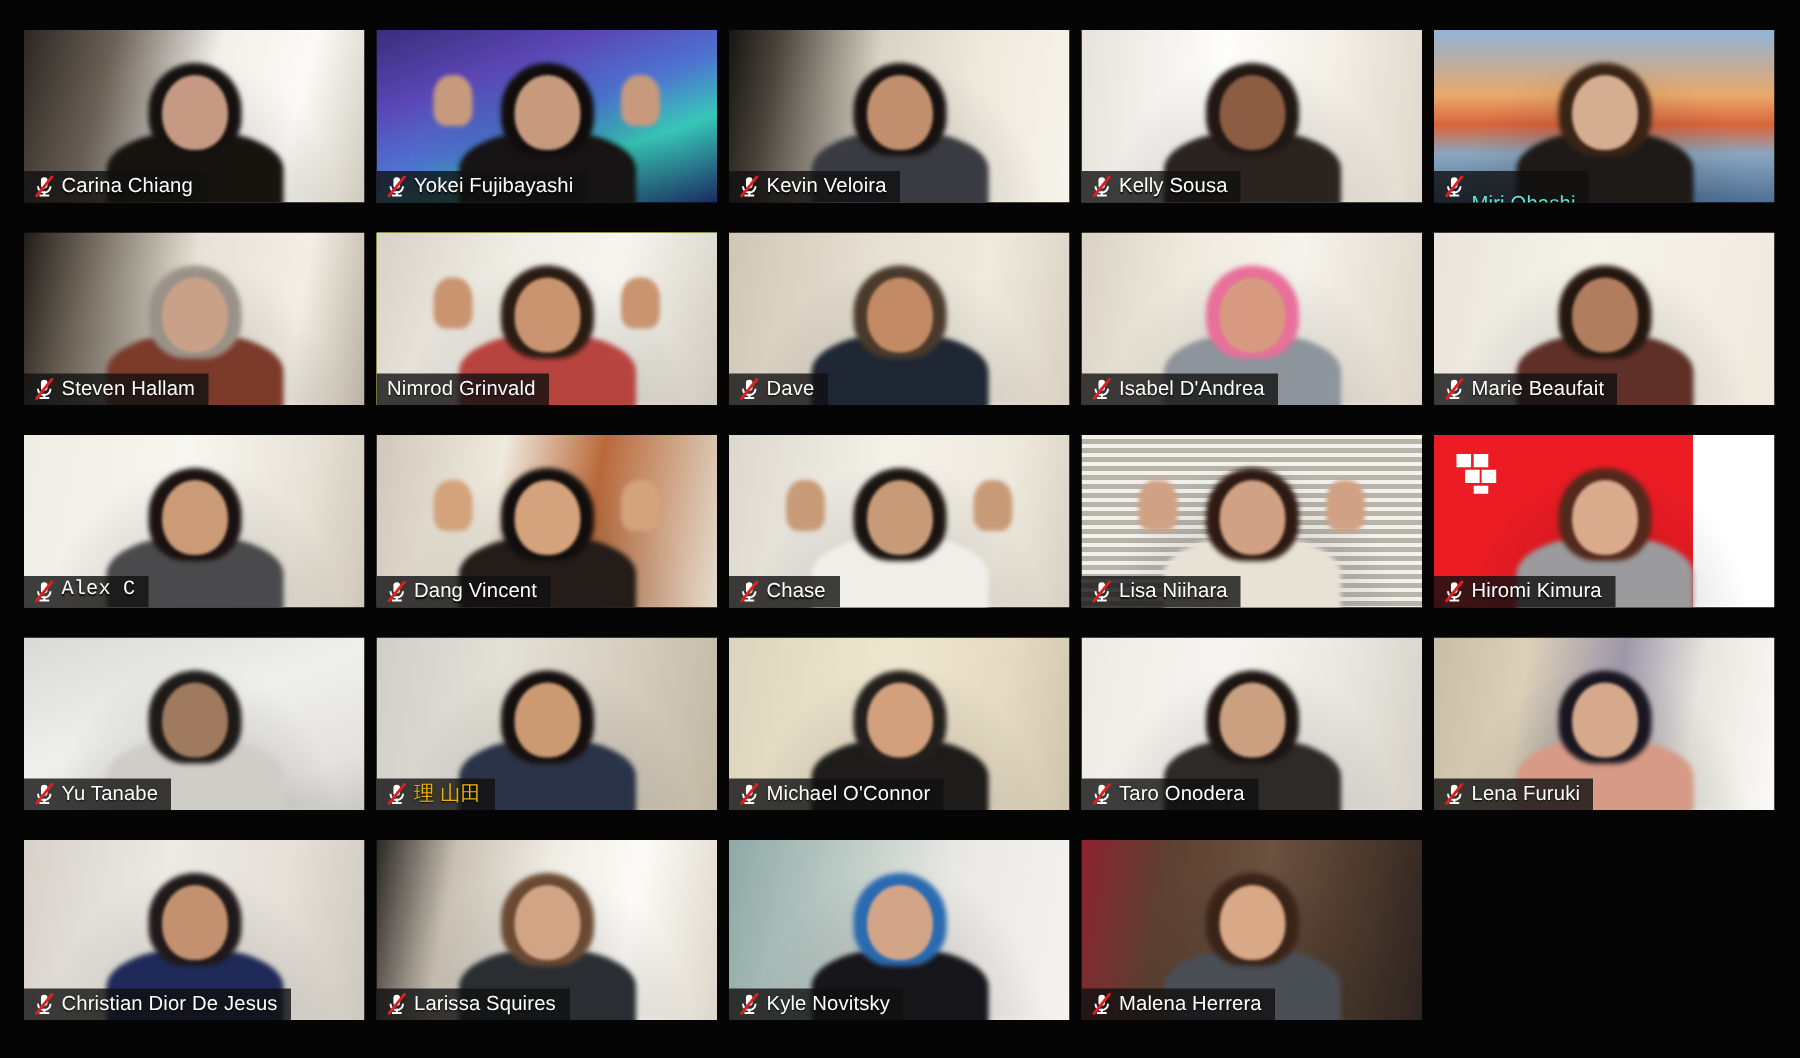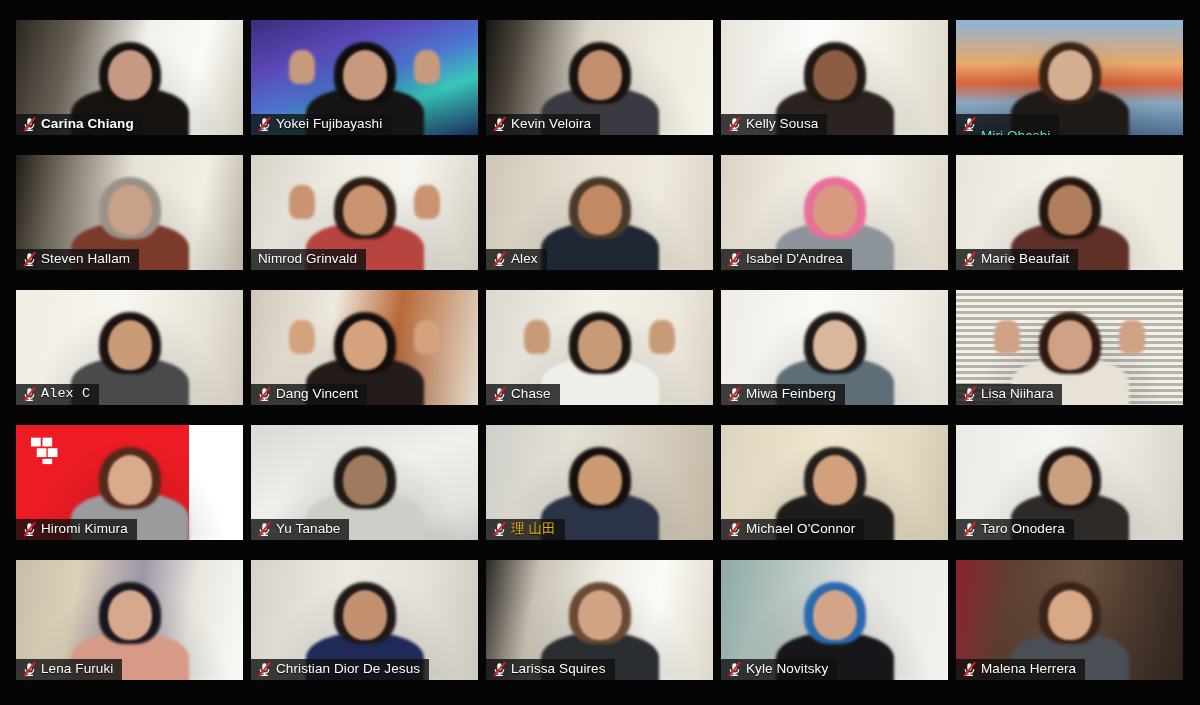--- a/index.html
+++ b/index.html
@@ -127,21 +127,21 @@
 
 <div id="gallery" style="background: rgb(5, 5, 5);">
     <div class="tile">
       <div class="scene">
         <div class="bg" style="background: linear-gradient(105deg, rgb(43, 39, 34) 0%, rgb(106, 97, 87) 24%, rgb(242, 240, 234) 52%, rgb(251, 250, 246) 76%, rgb(207, 202, 189) 100%);"></div>
         <div class="blob" style="inset: 0px; background: radial-gradient(at 50% 120%, rgba(0, 0, 0, 0.22), rgba(0, 0, 0, 0) 62%);"></div>
         <div class="body" style="width: 118px; height: 54px; background: rgb(23, 20, 15);"></div>
         <div class="hair" style="top: 22px; width: 62px; height: 62px; background: rgb(21, 17, 15);"></div>
         <div class="head" style="top: 30px; width: 44px; height: 50px; background: rgb(198, 154, 130);"></div>
       </div>
-      <div class="namebar" style="background: rgba(16, 16, 16, 0.8); font-weight: bold;">
+      <div class="namebar" style="background: rgba(16, 16, 16, 0.8);">
         <svg class="mic" viewBox="0 0 13 15">
           <rect x="4.3" y="1.2" width="4.4" height="7.4" rx="2.2" fill="#ffffff"></rect>
           <path d="M2.3 7.2 a4.2 4.2 0 0 0 8.4 0" fill="none" stroke="#ffffff" stroke-width="1.3"></path>
           <rect x="5.9" y="10.4" width="1.3" height="2.6" fill="#ffffff"></rect>
           <rect x="3.3" y="12.7" width="6.5" height="1.3" fill="#ffffff"></rect>
           <line x1="1.4" y1="13.6" x2="11.6" y2="0.9" stroke="#e02020" stroke-width="1.9" stroke-linecap="round"></line>
         </svg>
         <span class="label" style="color: rgb(255, 255, 255);">Carina Chiang</span>
       </div>
     </div>
@@ -265,21 +265,21 @@
         <div class="head" style="top: 30px; width: 44px; height: 50px; background: rgb(194, 138, 100);"></div>
       </div>
       <div class="namebar" style="background: rgba(16, 16, 16, 0.8);">
         <svg class="mic" viewBox="0 0 13 15">
           <rect x="4.3" y="1.2" width="4.4" height="7.4" rx="2.2" fill="#ffffff"></rect>
           <path d="M2.3 7.2 a4.2 4.2 0 0 0 8.4 0" fill="none" stroke="#ffffff" stroke-width="1.3"></path>
           <rect x="5.9" y="10.4" width="1.3" height="2.6" fill="#ffffff"></rect>
           <rect x="3.3" y="12.7" width="6.5" height="1.3" fill="#ffffff"></rect>
           <line x1="1.4" y1="13.6" x2="11.6" y2="0.9" stroke="#e02020" stroke-width="1.9" stroke-linecap="round"></line>
         </svg>
-        <span class="label" style="color: rgb(255, 255, 255);">Alex</span>
+        <span class="label" style="color: rgb(255, 255, 255);">Dave</span>
       </div>
     </div>
     <div class="tile">
       <div class="scene">
         <div class="bg" style="background: linear-gradient(100deg, rgb(217, 210, 197) 0%, rgb(239, 234, 222) 30%, rgb(246, 243, 236) 60%, rgb(221, 214, 200) 100%);"></div>
         <div class="blob" style="inset: 0px; background: radial-gradient(at 50% 120%, rgba(0, 0, 0, 0.22), rgba(0, 0, 0, 0) 62%);"></div>
         <div class="body" style="width: 118px; height: 54px; background: rgb(141, 148, 155);"></div>
         <div class="hair" style="top: 22px; width: 62px; height: 62px; background: rgb(232, 112, 154);"></div>
         <div class="head" style="top: 30px; width: 44px; height: 50px; background: rgb(215, 154, 128);"></div>
       </div>
@@ -365,39 +365,20 @@
       </div>
       <div class="namebar" style="background: rgba(16, 16, 16, 0.8);">
         <svg class="mic" viewBox="0 0 13 15">
           <rect x="4.3" y="1.2" width="4.4" height="7.4" rx="2.2" fill="#ffffff"></rect>
           <path d="M2.3 7.2 a4.2 4.2 0 0 0 8.4 0" fill="none" stroke="#ffffff" stroke-width="1.3"></path>
           <rect x="5.9" y="10.4" width="1.3" height="2.6" fill="#ffffff"></rect>
           <rect x="3.3" y="12.7" width="6.5" height="1.3" fill="#ffffff"></rect>
           <line x1="1.4" y1="13.6" x2="11.6" y2="0.9" stroke="#e02020" stroke-width="1.9" stroke-linecap="round"></line>
         </svg>
         <span class="label" style="color: rgb(255, 255, 255);">Chase</span>
-      </div>
-    </div>
-    <div class="tile">
-      <div class="scene">
-        <div class="bg" style="background: linear-gradient(100deg, rgb(239, 236, 230) 0%, rgb(251, 250, 247) 40%, rgb(242, 239, 232) 75%, rgb(226, 222, 213) 100%);"></div>
-        <div class="blob" style="inset: 0px; background: radial-gradient(at 50% 120%, rgba(0, 0, 0, 0.22), rgba(0, 0, 0, 0) 62%);"></div>
-        <div class="body" style="width: 118px; height: 54px; background: rgb(93, 110, 119);"></div>
-        <div class="hair" style="top: 22px; width: 62px; height: 62px; background: rgb(29, 26, 25);"></div>
-        <div class="head" style="top: 30px; width: 44px; height: 50px; background: rgb(218, 183, 154);"></div>
-      </div>
-      <div class="namebar" style="background: rgba(16, 16, 16, 0.8);">
-        <svg class="mic" viewBox="0 0 13 15">
-          <rect x="4.3" y="1.2" width="4.4" height="7.4" rx="2.2" fill="#ffffff"></rect>
-          <path d="M2.3 7.2 a4.2 4.2 0 0 0 8.4 0" fill="none" stroke="#ffffff" stroke-width="1.3"></path>
-          <rect x="5.9" y="10.4" width="1.3" height="2.6" fill="#ffffff"></rect>
-          <rect x="3.3" y="12.7" width="6.5" height="1.3" fill="#ffffff"></rect>
-          <line x1="1.4" y1="13.6" x2="11.6" y2="0.9" stroke="#e02020" stroke-width="1.9" stroke-linecap="round"></line>
-        </svg>
-        <span class="label" style="color: rgb(255, 255, 255);">Miwa Feinberg</span>
       </div>
     </div>
     <div class="tile">
       <div class="scene">
         <div class="bg" style="background: repeating-linear-gradient(rgb(243, 241, 236) 0px, rgb(243, 241, 236) 3px, rgb(185, 180, 170) 3px, rgb(185, 180, 170) 6px);"></div>
         <div class="blob" style="inset: 0px; background: radial-gradient(at 50% 120%, rgba(0, 0, 0, 0.22), rgba(0, 0, 0, 0) 62%);"></div>
         <div class="body" style="width: 118px; height: 54px; background: rgb(232, 226, 214);"></div>
         <div class="hair" style="top: 22px; width: 62px; height: 62px; background: rgb(46, 26, 18);"></div>
         <div class="head" style="top: 30px; width: 44px; height: 50px; background: rgb(208, 161, 132);"></div>
         <div class="hand" style="left: 38px; top: 30px; width: 26px; height: 34px; background: rgb(208, 161, 132);"></div>

